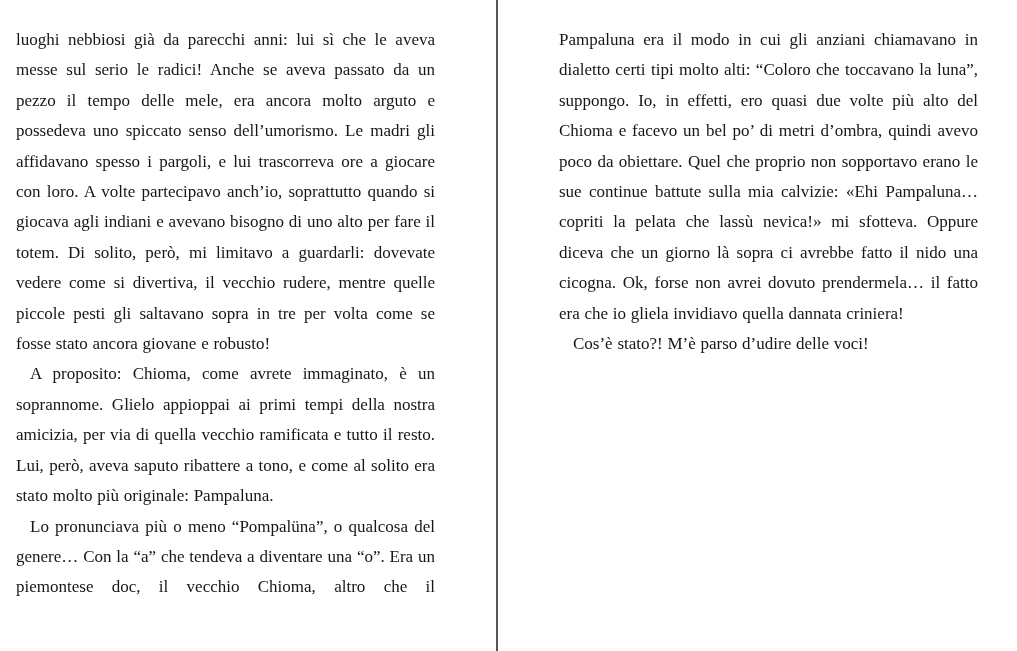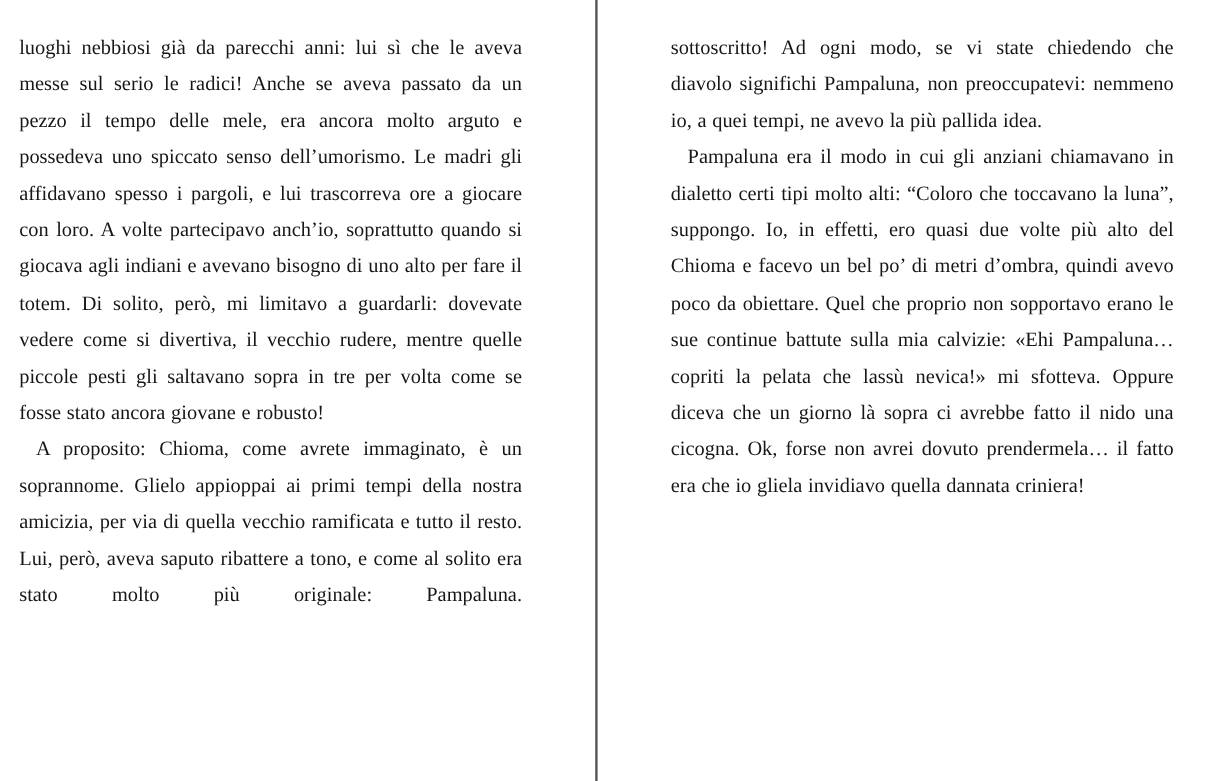--- a/index.html
+++ b/index.html
@@ -52,25 +52,26 @@
 </style>
 </head>
 <body>
 
 <div class="book">
 
   <div class="page page-left">
     <div class="page-text">
         <p>luoghi nebbiosi già da parecchi anni: lui sì che le aveva messe sul serio le radici! Anche se aveva passato da un pezzo il tempo delle mele, era ancora molto arguto e possedeva uno spiccato senso dell’umorismo. Le madri gli affidavano spesso i pargoli, e lui trascorreva ore a giocare con loro. A volte partecipavo anch’io, soprattutto quando si giocava agli indiani e avevano bisogno di uno alto per fare il totem. Di solito, però, mi limitavo a guardarli: dovevate vedere come si divertiva, il vecchio rudere, mentre quelle piccole pesti gli saltavano sopra in tre per volta come se fosse stato ancora giovane e robusto!</p>
         <p>A proposito: Chioma, come avrete immaginato, è un soprannome. Glielo appioppai ai primi tempi della nostra amicizia, per via di quella vecchio ramificata e tutto il resto. Lui, però, aveva saputo ribattere a tono, e come al solito era stato molto più originale: Pampaluna.</p>
+        <p>Lo pronunciava più o meno “Pompalüna”, o qualcosa del genere… Con la “a” che tendeva a diventare una “o”. Era un piemontese doc, il vecchio Chioma, altro che il</p>
       </div>
   </div>
 
   <div class="page-divider"></div>
 
   <div class="page page-right">
     <div class="page-text">
-        <p>sottoscritto! Ad ogni modo, se vi state chiedendo che diavolo significhi Pampaluna, non preoccupatevi: nemmeno io, a quei tempi, ne avevo la più pallida idea.</p>
         <p>Pampaluna era il modo in cui gli anziani chiamavano in dialetto certi tipi molto alti: “Coloro che toccavano la luna”, suppongo. Io, in effetti, ero quasi due volte più alto del Chioma e facevo un bel po’ di metri d’ombra, quindi avevo poco da obiettare. Quel che proprio non sopportavo erano le sue continue battute sulla mia calvizie: «Ehi Pampaluna… copriti la pelata che lassù nevica!» mi sfotteva. Oppure diceva che un giorno là sopra ci avrebbe fatto il nido una cicogna. Ok, forse non avrei dovuto prendermela… il fatto era che io gliela invidiavo quella dannata criniera!</p>
+        <p>Cos’è stato?! M’è parso d’udire delle voci!</p>
       </div>
   </div>
 
 </div>
 
 </body></html>

